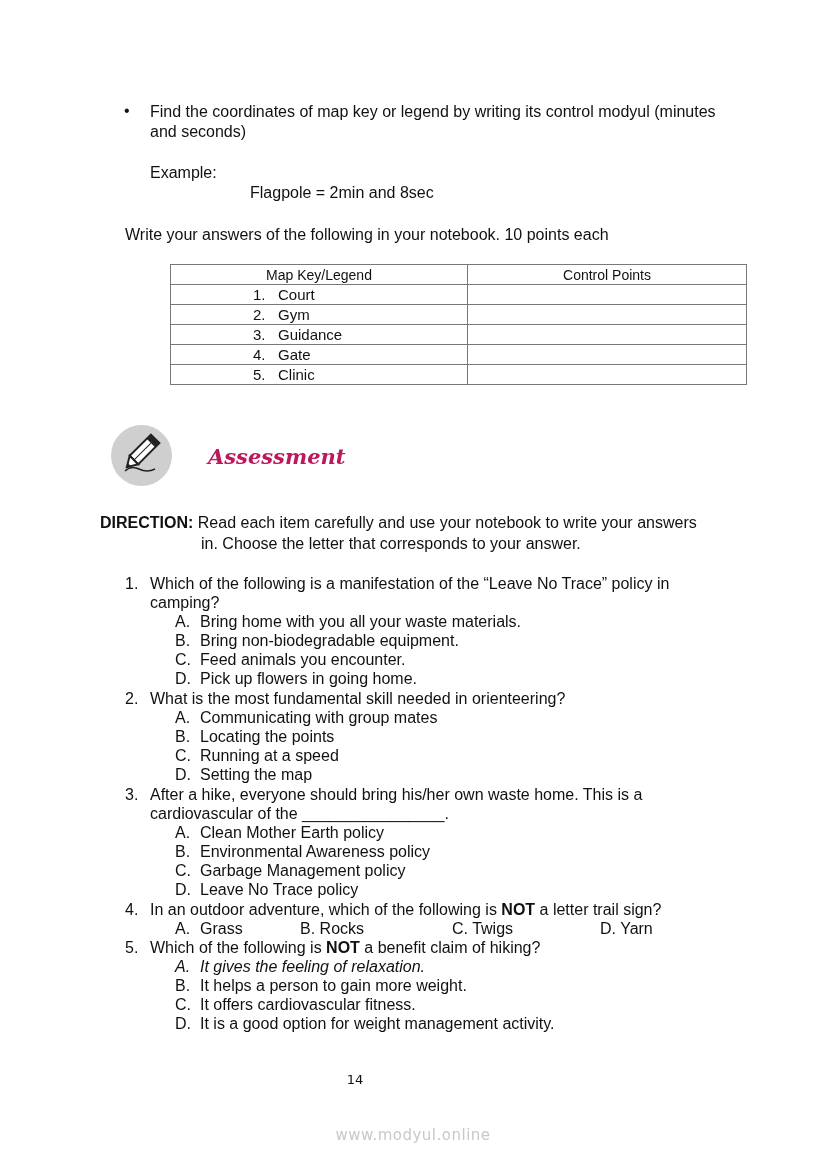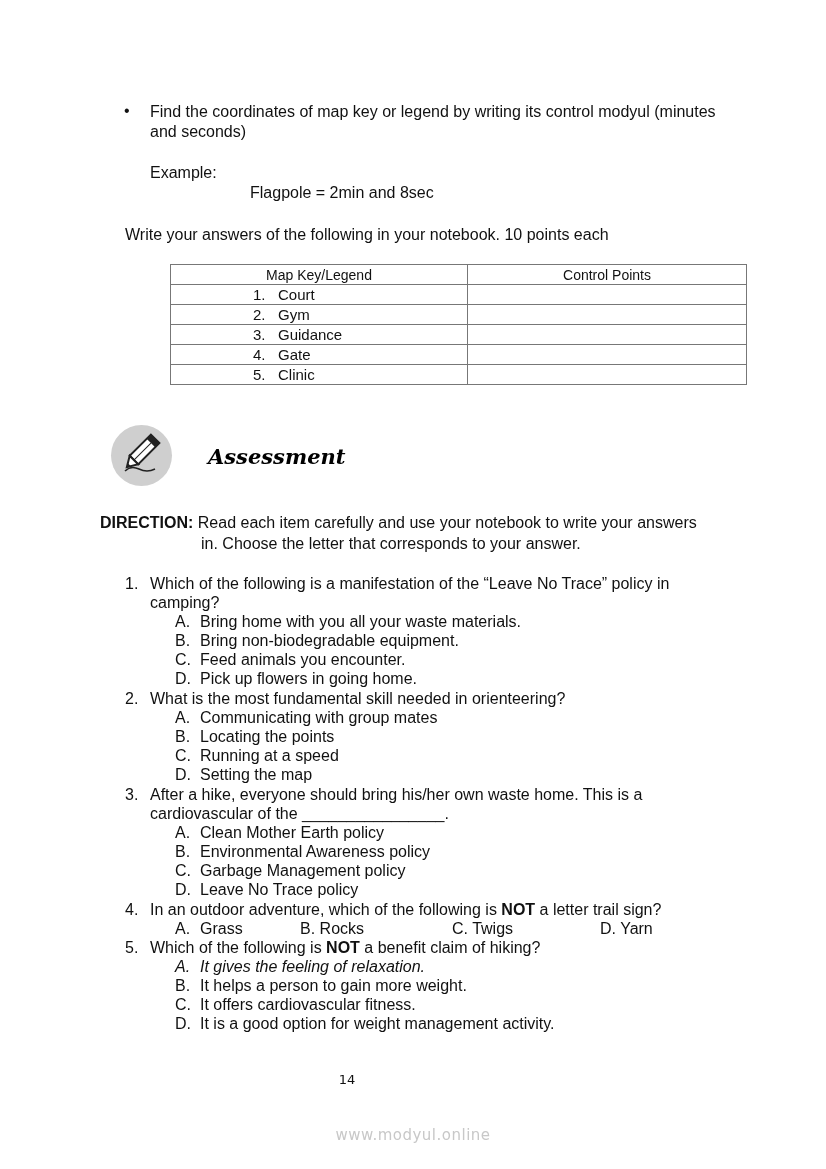--- a/index.html
+++ b/index.html
@@ -18,25 +18,25 @@
   }
   table.keytable th { font-size: 14px; text-align: center; height: 19px; }
   table.keytable td.key { width: 297px; padding-left: 82px; box-sizing: border-box; }
   table.keytable td.key .num { display: inline-block; width: 25px; }
   .icon-circle {
     position: absolute; left: 111px; top: 425px; width: 61px; height: 61px;
     border-radius: 50%; background: #cfcfcf;
   }
   .assess-title {
     position: absolute; left: 208px; top: 444px; font-family: "DejaVu Serif", serif;
-    font-weight: bold; font-style: italic; font-size: 21px; color: #000000;
+    font-weight: bold; font-style: italic; font-size: 21px; color: #be185d;
   }
   .q-num { display: inline-block; width: 25px; }
   .opt-letter { display: inline-block; width: 25px; }
-  .page-number { position: absolute; left: 0; width: 694px; top: 1072px; text-align: center; font-family: "DejaVu Sans", sans-serif; font-size: 13px; }
+  .page-number { position: absolute; left: 0; width: 694px; top: 1072px; text-align: center; font-family: "DejaVu Sans", sans-serif; font-size: 13px; padding-left: 8px; }
   .watermark { position: absolute; left: 0; width: 826px; top: 1126px; text-align: center; font-family: "DejaVu Sans", sans-serif; font-size: 15px; color: #c8c8c8; letter-spacing: 0.5px; }
 </style>
 </head>
 <body>
 
 <span class="bullet-dot">•</span>
 <div class="line" style="left:150px; top:102px;">Find the coordinates of map key or legend by writing its control modyul (minutes</div>
 <div class="line" style="left:150px; top:122px;">and seconds)</div>
 <div class="line" style="left:150px; top:163px;">Example:</div>
 <div class="line" style="left:250px; top:183px;">Flagpole = 2min and 8sec</div>

